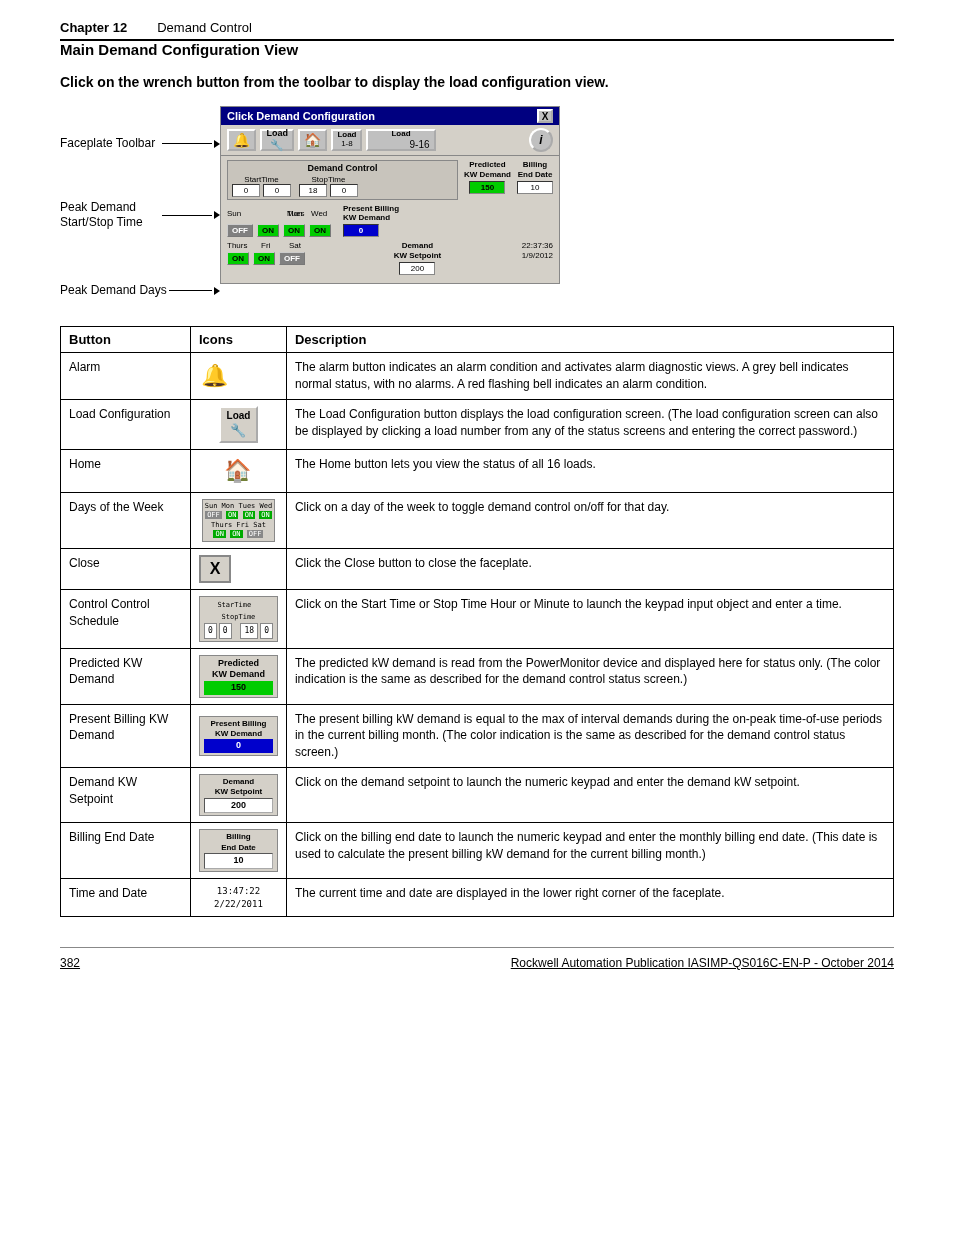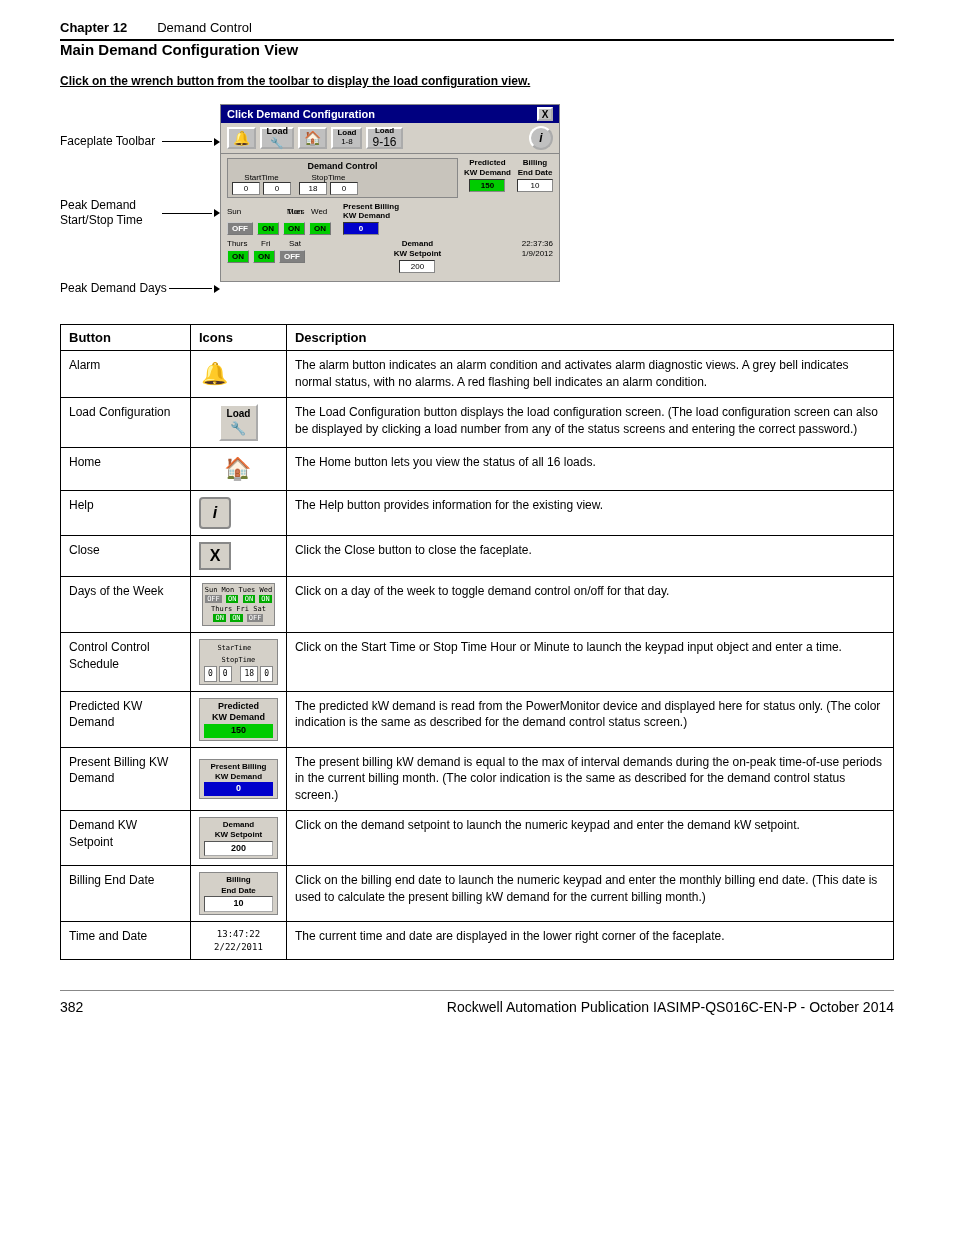--- a/index.html
+++ b/index.html
@@ -31,24 +31,23 @@
     }
     .header-title {
       font-size: 13px;
     }
     .section-title {
       font-size: 15px;
       font-weight: bold;
       margin-bottom: 16px;
     }
     .intro-text {
-      font-size: 12px;
+      font-size: 14px;
       font-weight: bold;
       margin-bottom: 16px;
-      text-decoration: underline;
     }
     .diagram-area {
       display: flex;
       flex-direction: row;
       align-items: flex-start;
       margin-bottom: 28px;
       gap: 0;
     }
     .diagram-labels {
       width: 160px;
@@ -387,22 +386,23 @@
       font-size: 9px;
       font-family: monospace;
       line-height: 1.4;
     }
     .footer {
       border-top: 1px solid #888;
       margin-top: 30px;
       padding-top: 8px;
       display: flex;
       justify-content: space-between;
-      font-size: 14px;
+      font-size: 12px;
       color: #000;
+      text-decoration: underline;
     }
   </style>
 </head>
 <body>
 
 <div class="page-container">
 
   <div class="header-bar">
     <span class="header-chapter">Chapter 12</span>
     <span class="header-title">Demand Control</span>
@@ -452,21 +452,21 @@
           <span style="font-size:9px; font-weight:bold;">Load</span>
           <span style="font-size:11px;">🔧</span>
         </div>
         <div class="fp-btn" style="font-size:14px;">🏠</div>
         <div class="fp-btn fp-btn-load">
           <span style="font-size:8px; font-weight:bold;">Load</span>
           <span style="font-size:8px;">1-8</span>
         </div>
         <div class="fp-btn fp-btn-load">
           <span style="font-size:8px; font-weight:bold;">Load</span>
-          <span style="font-size:12px;">9-16</span>
+          <span style="font-size:10px;margin-left:37px;">9-16</span>
         </div>
         <div style="flex:1;"></div>
         <div class="fp-help-btn">
             <i>i</i>
           </div>
       </div>
 
       <div class="fp-body">
 
         <div style="display:flex; gap:6px; align-items:flex-start;">
@@ -574,51 +574,42 @@
       </tr>
 
       <tr>
         <td>Home</td>
         <td>
           <div class="icon-home">🏠</div>
         </td>
         <td>The Home button lets you view the status of all 16 loads.</td>
       </tr>
 
-      <tr>
-        <td>Help</td>
-        <td>
-          <div class="icon-help-circle">
-              <i>i</i>
-            </div>
-        </td>
-        <td>The Help button provides information for the existing view.</td>
-      </tr>
-
-      <tr>
-        <td>Close</td>
-        <td>
-          <div class="icon-close-x">
-              <b>X</b>
-            </div>
-        </td>
-        <td>Click the Close button to close the faceplate.</td>
-      </tr>
 
       <tr>
         <td>Days of the Week</td>
         <td>
           <div class="icon-days-mini">
             Sun Mon Tues Wed<br>
             <span style="background:#888; color:#fff; padding:0 2px;">OFF</span> <span style="background:#0a0; color:#fff; padding:0 2px;">ON</span> <span style="background:#0a0; color:#fff; padding:0 2px;">ON</span> <span style="background:#0a0; color:#fff; padding:0 2px;">ON</span><br>
             Thurs Fri Sat<br>
             <span style="background:#0a0; color:#fff; padding:0 2px;">ON</span> <span style="background:#0a0; color:#fff; padding:0 2px;">ON</span> <span style="background:#888; color:#fff; padding:0 2px;">OFF</span>
           </div>
         </td>
         <td>Click on a day of the week to toggle demand control on/off for that day.</td>
+      </tr>
+
+      <tr>
+        <td>Close</td>
+        <td>
+          <div class="icon-close-x">
+              <b>X</b>
+            </div>
+        </td>
+        <td>Click the Close button to close the faceplate.</td>
       </tr>
 
       <tr>
         <td>Control Control Schedule</td>
         <td>
           <div class="icon-starttime">
             <span style="font-size:7px;">StarTime &nbsp; StopTime</span><br>
             <span style="display:inline-flex; gap:2px; margin-top:1px;">
               <span style="background:#fff; border:1px solid #888; padding:1px 3px;">0</span>
               <span style="background:#fff; border:1px solid #888; padding:1px 3px;">0</span>

